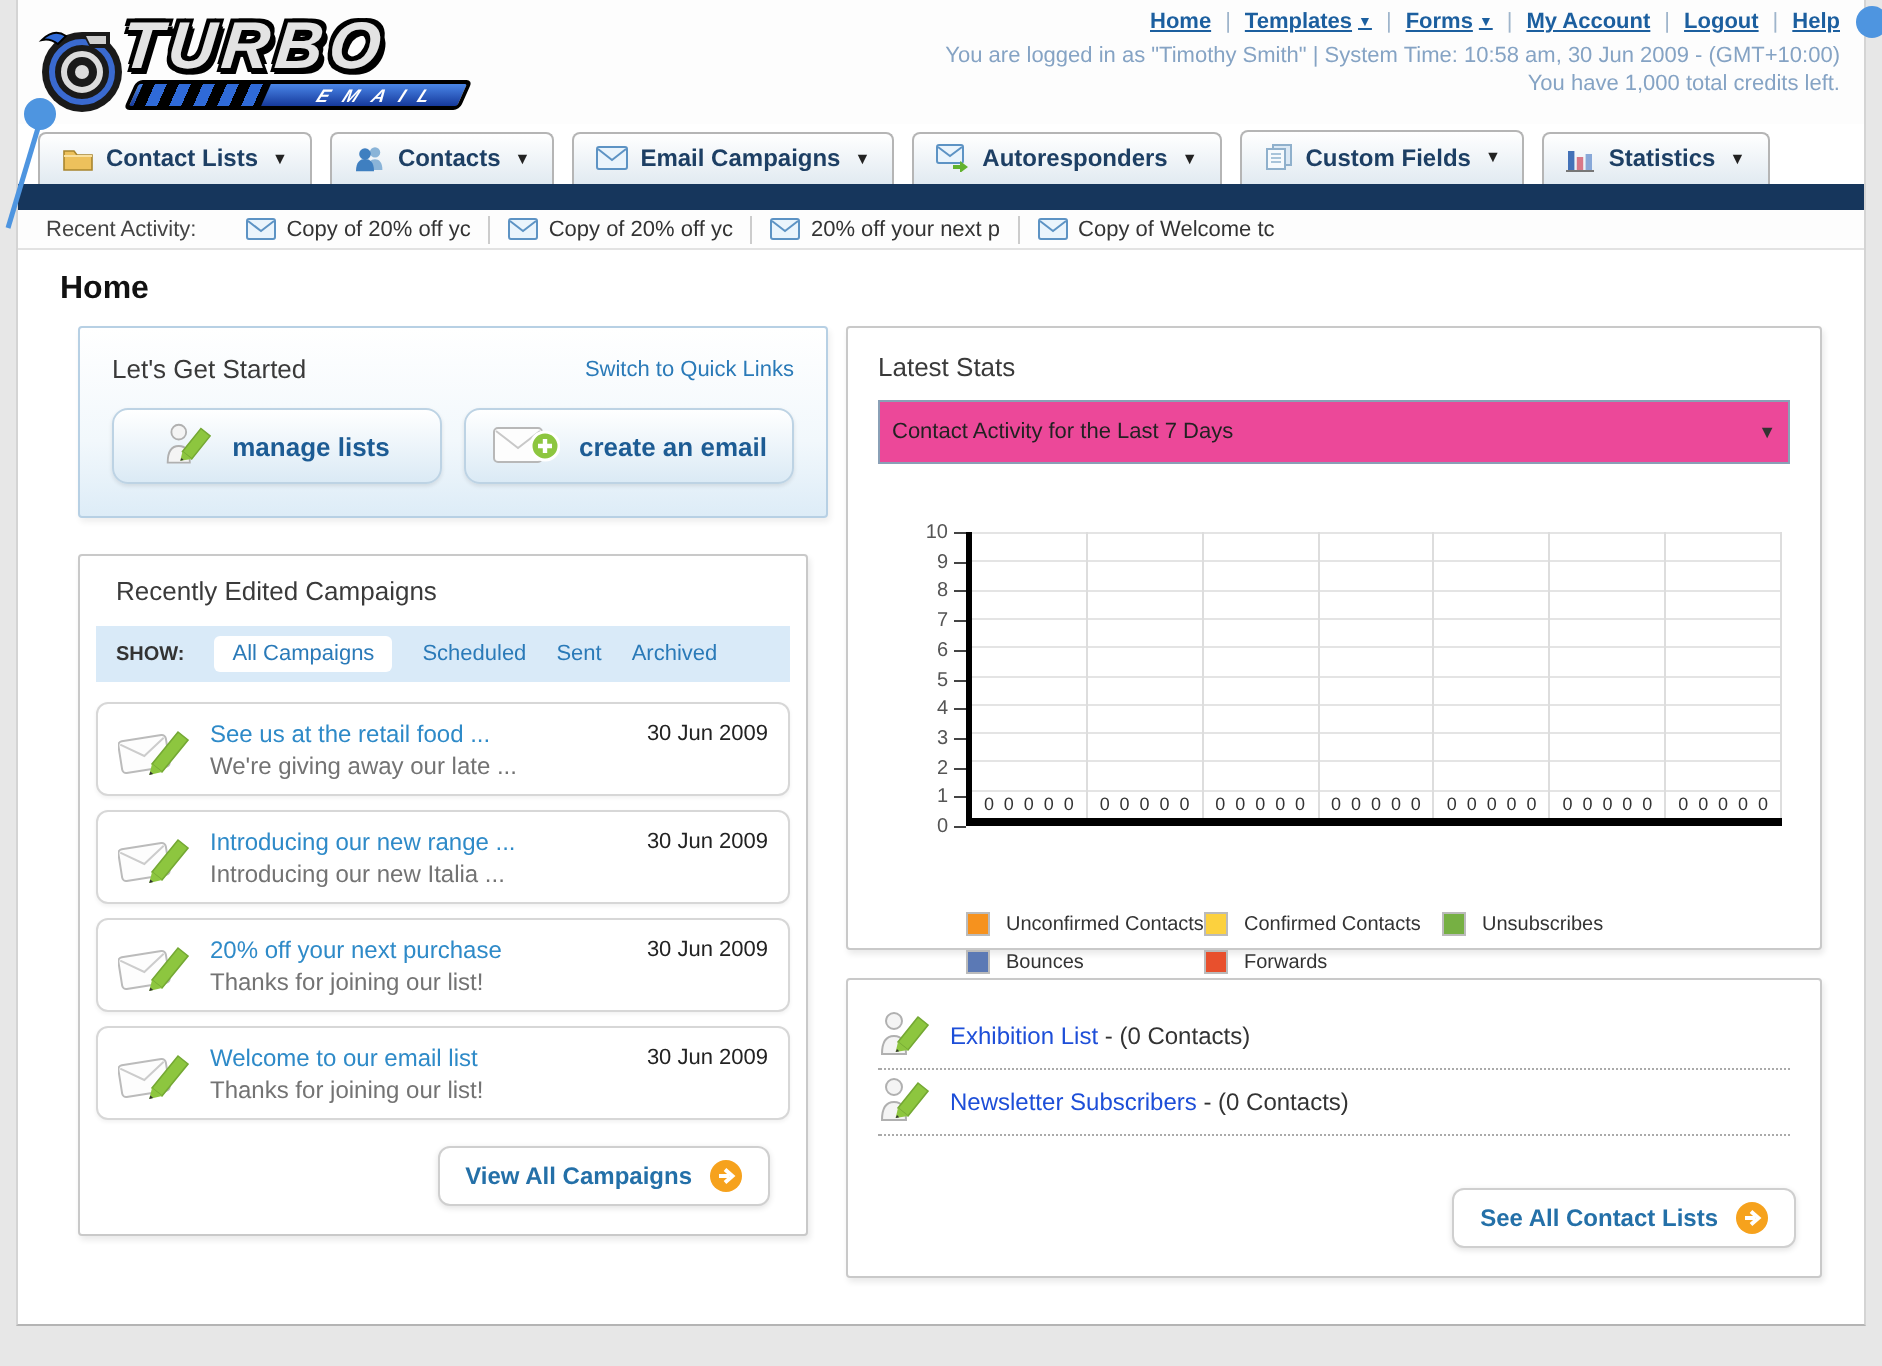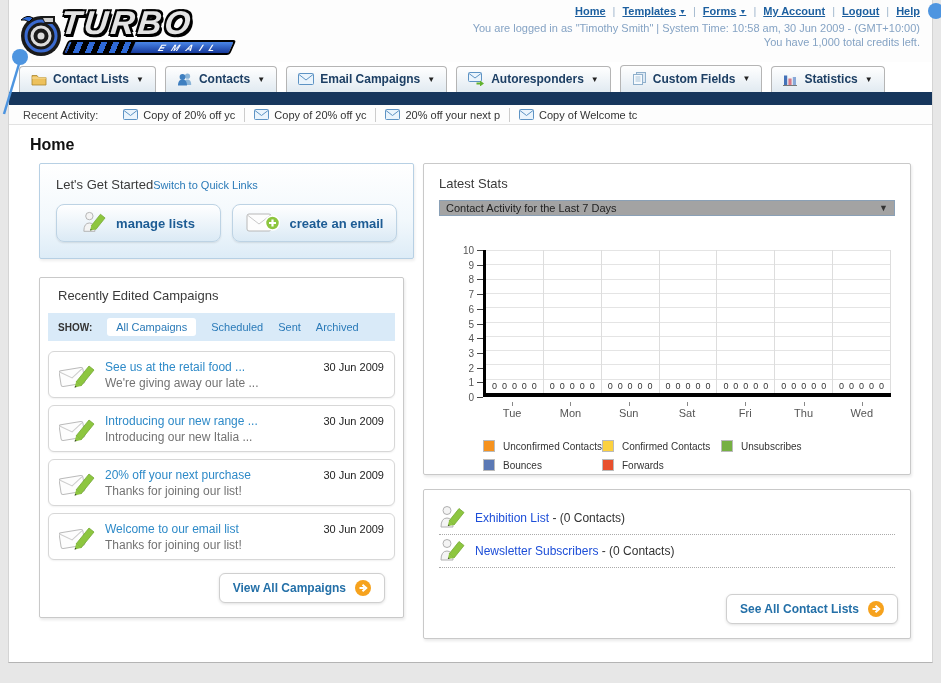--- a/index.html
+++ b/index.html
@@ -72,21 +72,21 @@
   .col-left { width:375px; flex:none; }
   .col-right { width:488px; flex:none; }
   .panel-title { font-size:13px; color:#3a3a3a; font-weight:normal; }
   
   .gs-panel {
     border:1px solid #b7d0e4; border-radius:2px;
     background:linear-gradient(#ffffff,#f2f8fc 60%,#ddecf7);
     box-shadow:1px 2px 3px rgba(0,0,0,0.07);
     padding:13px 16px 12px; height:96px; margin-bottom:18px;
   }
-  .gs-head { display:flex; align-items:center; }
+  .gs-head { display:flex; justify-content:space-between; align-items:center; }
   .gs-link { font-size:11px; color:#2a7ab8; cursor:pointer; }
   .gs-buttons { display:flex; gap:11px; margin-top:12px; }
   .gs-btn {
     flex:1; height:38px; display:flex; align-items:center; justify-content:center; gap:10px;
     background:linear-gradient(#ffffff,#dbeaf5); border:1px solid #bdd3e4; border-radius:8px;
     font-size:13px; font-weight:bold; color:#1d5c94; cursor:pointer;
     box-shadow:0 1px 2px rgba(0,0,0,0.1);
   }
   
   .camp-panel {
@@ -115,23 +115,23 @@
     font-size:12px; font-weight:bold; color:#2470a8; cursor:pointer;
     box-shadow:0 1px 3px rgba(0,0,0,0.12);
   }
   
   .stats-panel {
     border:1px solid #c9c9c9; border-radius:2px; background:#fff;
     box-shadow:1px 2px 3px rgba(0,0,0,0.09);
     padding:12px 15px; height:312px; margin-bottom:14px;
   }
   .select-box {
-    margin-top:9px; border:1px solid #8aa0b6; height:16px;
+    margin-top:9px; border:1px solid #8aa0b6; height:32px;
     display:flex; align-items:center; justify-content:space-between;
-    padding:0 6px; font-size:11px; color:#222; cursor:pointer; background:#a3a3a3;
+    padding:0 6px; font-size:11px; color:#222; cursor:pointer; background:#ec4899;
   }
   .select-caret { font-size:9px; color:#333; }
   .chart { position:relative; height:186px; margin-top:24px; }
   .y-ticks { position:absolute; left:0; top:10px; width:44px; height:147px; }
   .ytick { position:absolute; right:0; width:44px; display:flex; align-items:center; justify-content:flex-end; transform:translateY(-5px); }
   .ylab { font-size:10px; color:#555; margin-right:3px; }
   .ydash { width:6px; height:1px; background:#444; }
   .plot {
     position:absolute; left:44px; top:10px; width:408px; height:147px;
     border-left:3px solid #000; border-bottom:4px solid #000; background:#fff;
@@ -592,29 +592,20 @@
                   <div class="zeros">
                     <span>0</span>
                     <span>0</span>
                     <span>0</span>
                     <span>0</span>
                     <span>0</span>
                   </div>
                 </div>
               </div>
           </div>
-          <div class="x-labels" id="x-labels">
-              <div class="x-label">Tue</div>
-              <div class="x-label">Mon</div>
-              <div class="x-label">Sun</div>
-              <div class="x-label">Sat</div>
-              <div class="x-label">Fri</div>
-              <div class="x-label">Thu</div>
-              <div class="x-label">Wed</div>
-            </div>
         </div>
         <div class="legend">
 
             <div class="legend-item">
               <span class="legend-swatch" style="background: rgb(246, 146, 30);"></span>
               <span class="legend-label">Unconfirmed Contacts</span>
             </div>
 
             <div class="legend-item">
               <span class="legend-swatch" style="background: rgb(252, 209, 62);"></span>

